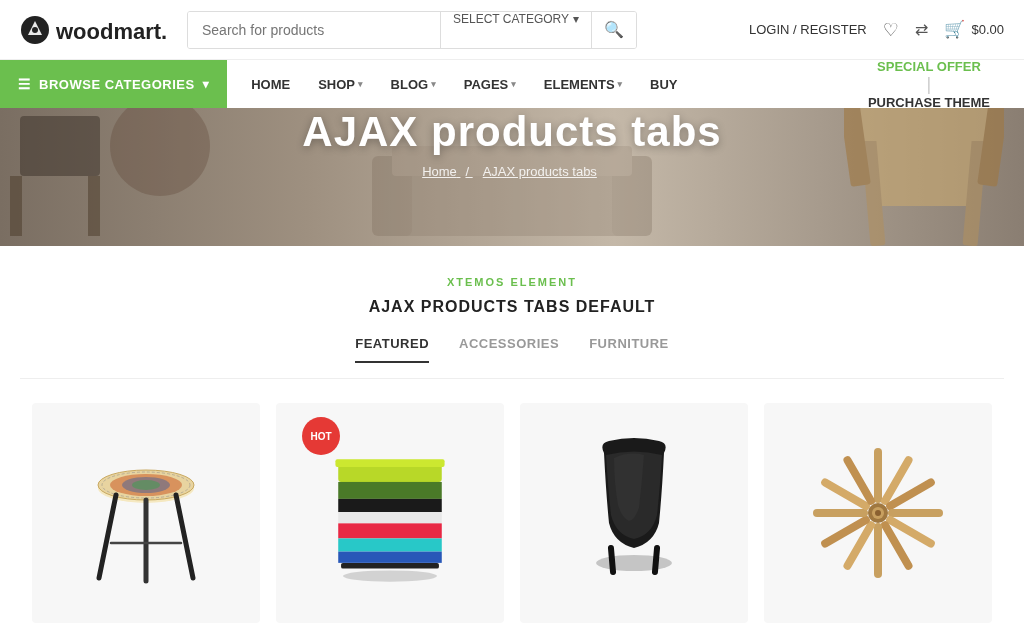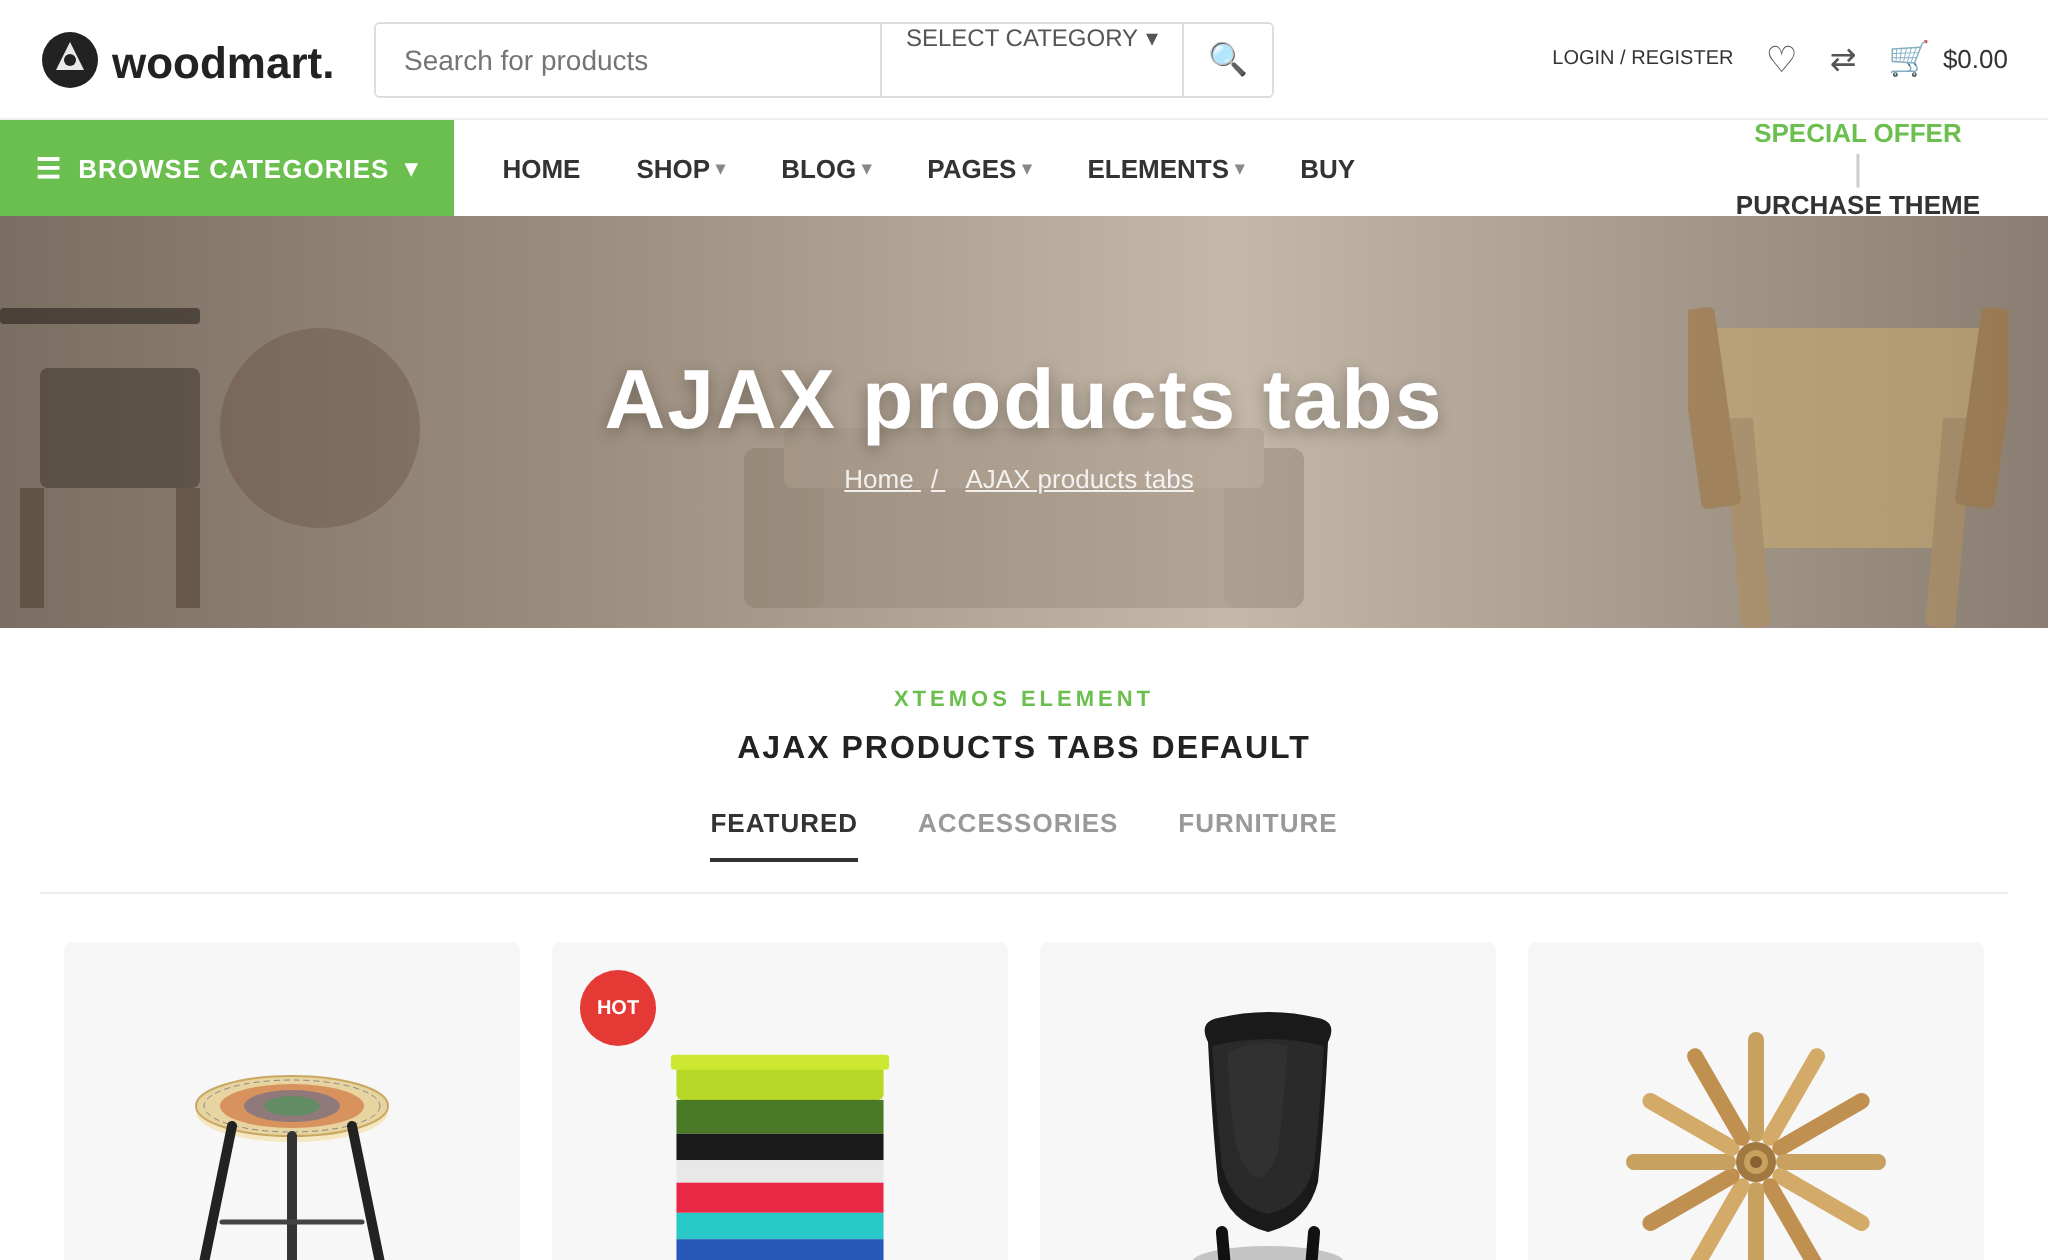--- a/index.html
+++ b/index.html
@@ -67,21 +67,21 @@
       color: #555;
       font-size: 16px;
     }
     .header-right {
       display: flex;
       align-items: center;
       gap: 16px;
       margin-left: auto;
     }
     .login-link {
-      font-size: 10px;
+      font-size: 13px;
       color: #333;
       cursor: pointer;
       white-space: nowrap;
     }
     .icon-btn {
       position: relative;
       cursor: pointer;
       font-size: 18px;
       color: #555;
     }
@@ -170,25 +170,24 @@
       color: #333;
       font-size: 13px;
       font-weight: 700;
       cursor: pointer;
       padding: 0 14px;
     }
 
     
     .hero {
       position: relative;
-      height: 206px;
+      height: 138px;
       background: #4c1d95;
       overflow: hidden;
       display: flex;
-      align-items: center;
       justify-content: center;
     }
     .hero-bg {
       position: absolute;
       inset: 0;
       background: linear-gradient(to right, #7a6e62 0%, #9e9080 30%, #c4b8a8 60%, #8a7e72 100%);
     }
     .hero-content {
       position: relative;
       text-align: center;
@@ -270,21 +269,21 @@
       position: relative;
       display: flex;
       align-items: center;
       justify-content: center;
       height: 220px;
       overflow: hidden;
     }
     .hot-badge {
       position: absolute;
       top: 14px;
-      left: 14px;
+      left: 26px;
       background: #e53935;
       color: #fff;
       border-radius: 50%;
       width: 38px;
       height: 38px;
       display: flex;
       align-items: center;
       justify-content: center;
       font-size: 10px;
       font-weight: 700;

